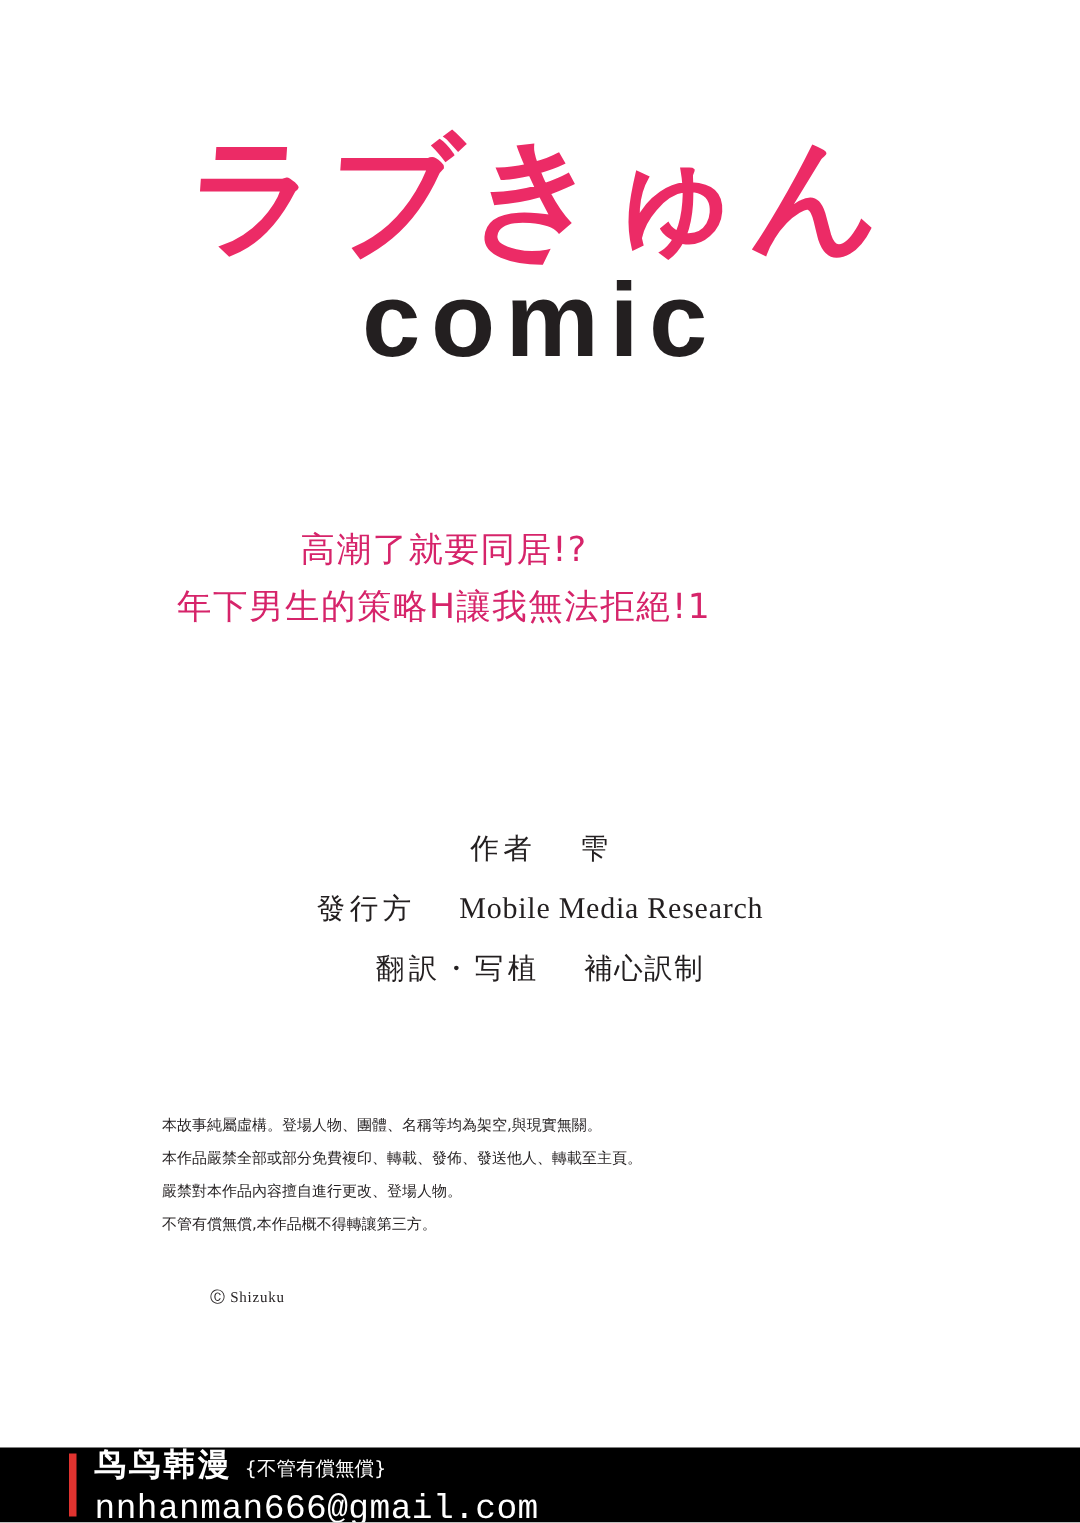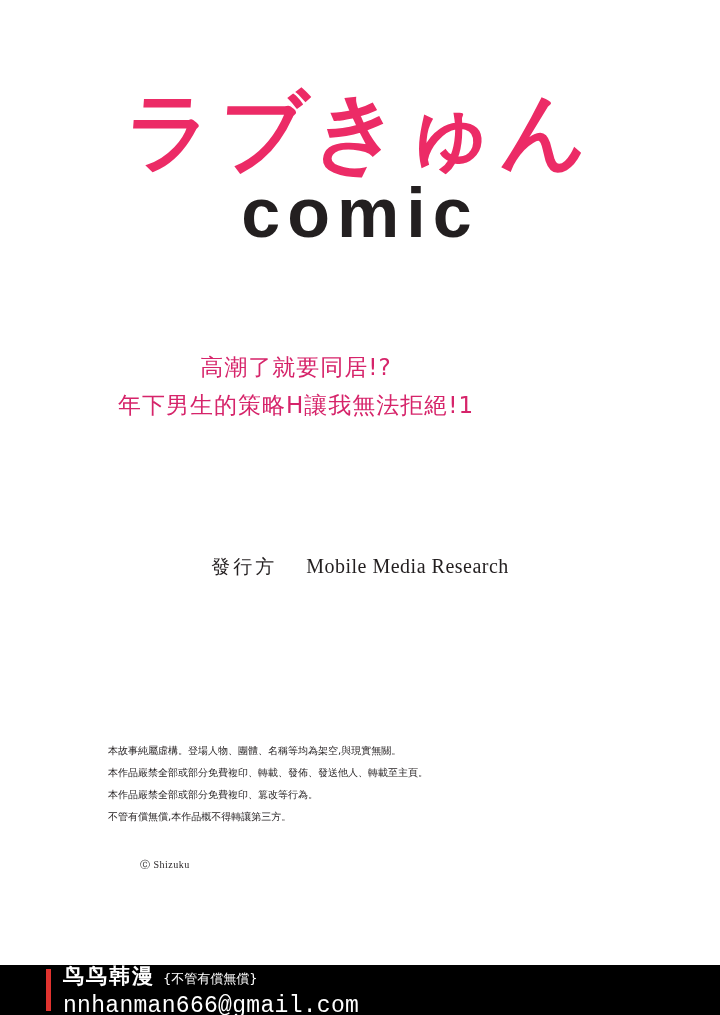--- a/index.html
+++ b/index.html
@@ -180,29 +180,37 @@
     <div class="logo-comic">comic</div>
   </div>
 
   <div class="title-block">
     <span class="title-line">高潮了就要同居!?</span>
     <span class="title-line">年下男生的策略H讓我無法拒絕!1</span>
   </div>
 
   <div class="credits">
     <div class="credit-row">
+      <span class="credit-label">作者</span>
+      <span class="credit-value">雫</span>
+    </div>
+    <div class="credit-row">
       <span class="credit-label">發行方</span>
       <span class="credit-value latin">Mobile Media Research</span>
+    </div>
+    <div class="credit-row">
+      <span class="credit-label">翻訳・写植</span>
+      <span class="credit-value">補心訳制</span>
     </div>
   </div>
 
   <div class="disclaimer">
     <div>本故事純屬虛構。登場人物、團體、名稱等均為架空,與現實無關。</div>
     <div>本作品嚴禁全部或部分免費複印、轉載、發佈、發送他人、轉載至主頁。</div>
-    <div>本作品嚴禁全部或部分免費複印、篡改等行為。</div>
+    <div>嚴禁對本作品內容擅自進行更改、登場人物。</div>
     <div>不管有償無償,本作品概不得轉讓第三方。</div>
   </div>
 
   <div class="copyright">Ⓒ Shizuku</div>
 
   <div class="footer-bar">
     <div class="footer-accent"></div>
     <div class="footer-text">
       <div class="footer-top">
         <span class="footer-brand">鸟鸟韩漫</span>

